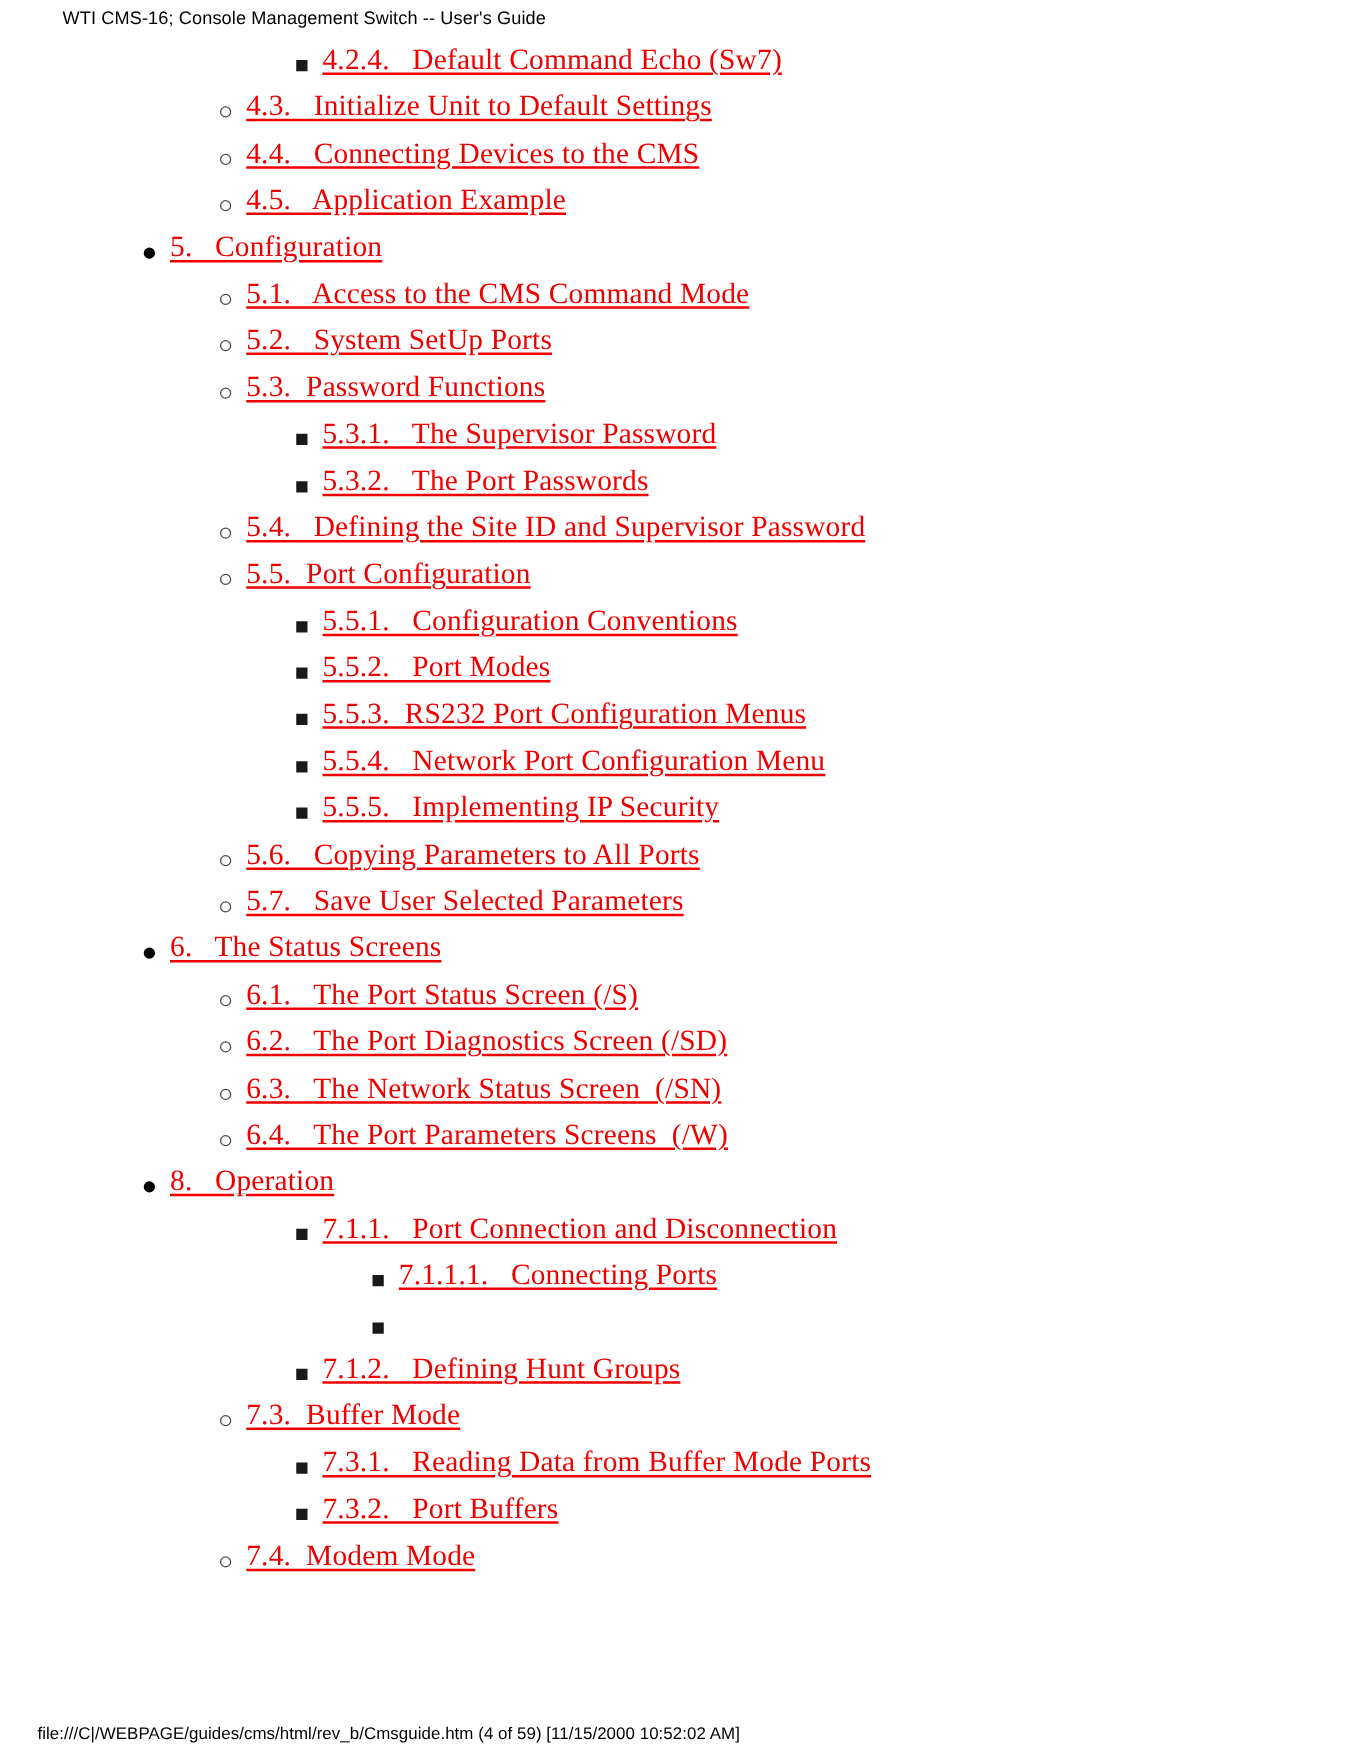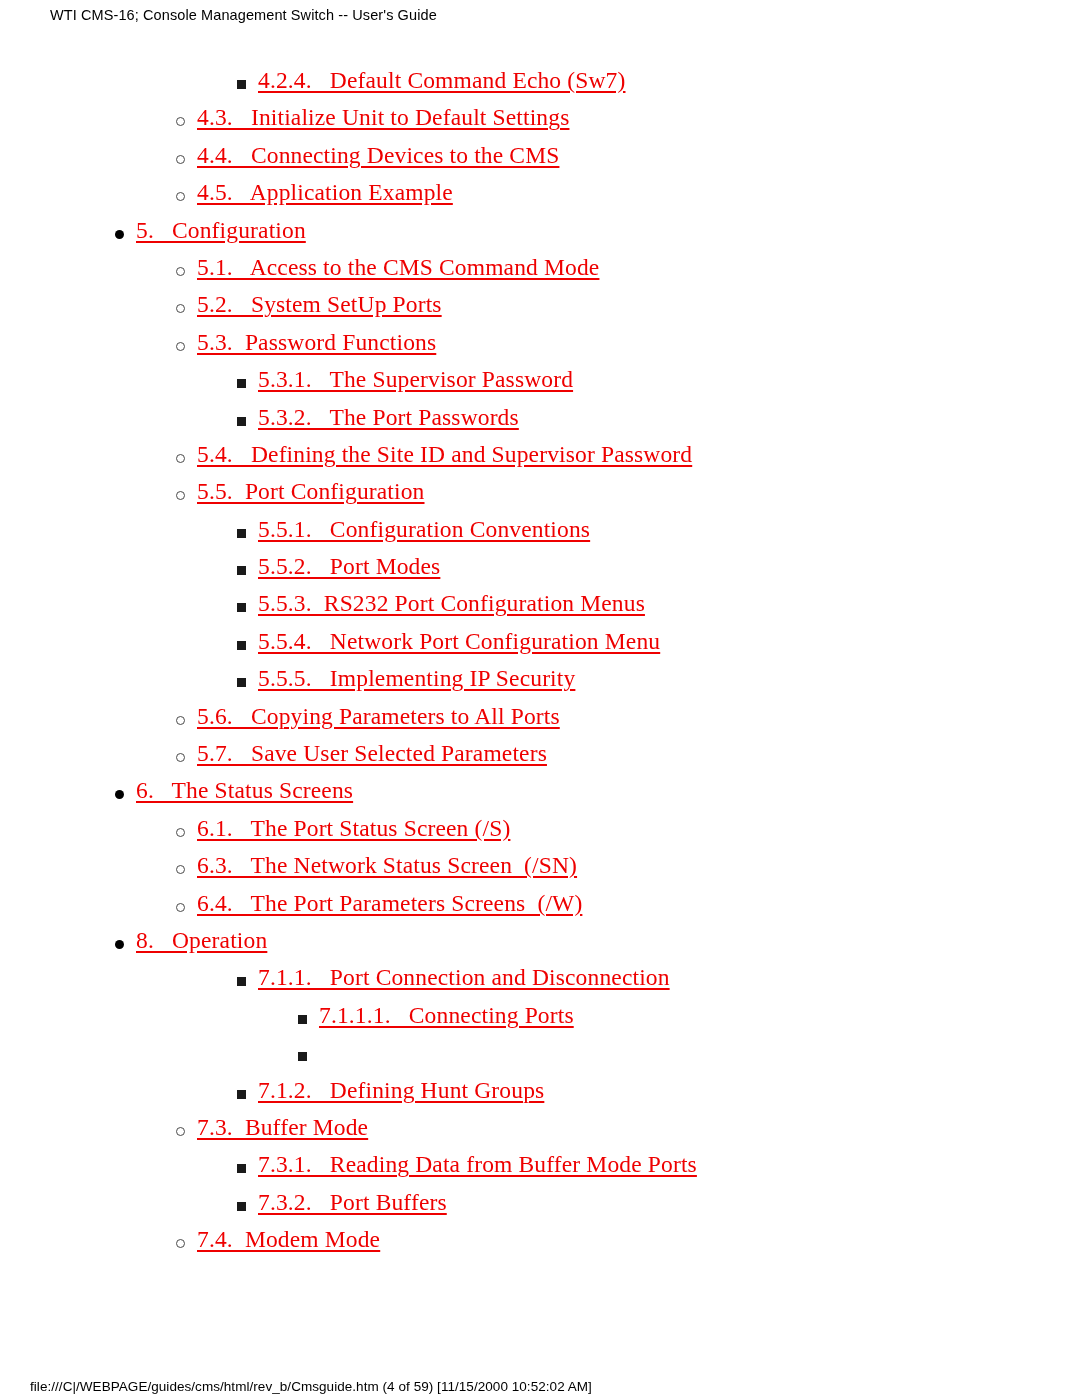--- a/index.html
+++ b/index.html
@@ -40,21 +40,20 @@
     letter-spacing: 0.05px;
     white-space: nowrap;
   }
 
   
   .toc {
     position: absolute;
     top: 30px;
     left: 0;
     width: 1080px;
-    margin-top: 32px;
   }
 
   .toc-item {
     position: relative;
     height: 37.4px;
     line-height: 37.4px;
     white-space: nowrap;
   }
 
   .bullet {
@@ -193,20 +192,24 @@
     <div class="toc-item lvl1">
       <span class="bullet bullet-disc"></span>
       <a class="toc-link" href="#">6.   The Status Screens</a>
     </div>
     <div class="toc-item lvl2">
       <span class="bullet bullet-circle"></span>
       <a class="toc-link" href="#">6.1.   The Port Status Screen (/S)</a>
     </div>
     <div class="toc-item lvl2">
       <span class="bullet bullet-circle"></span>
+      <a class="toc-link" href="#">6.2.   The Port Diagnostics Screen (/SD)</a>
+    </div>
+    <div class="toc-item lvl2">
+      <span class="bullet bullet-circle"></span>
       <a class="toc-link" href="#">6.3.   The Network Status Screen  (/SN)</a>
     </div>
     <div class="toc-item lvl2">
       <span class="bullet bullet-circle"></span>
       <a class="toc-link" href="#">6.4.   The Port Parameters Screens  (/W)</a>
     </div>
     <div class="toc-item lvl1">
       <span class="bullet bullet-disc"></span>
       <a class="toc-link" href="#">8.   Operation</a>
     </div>

